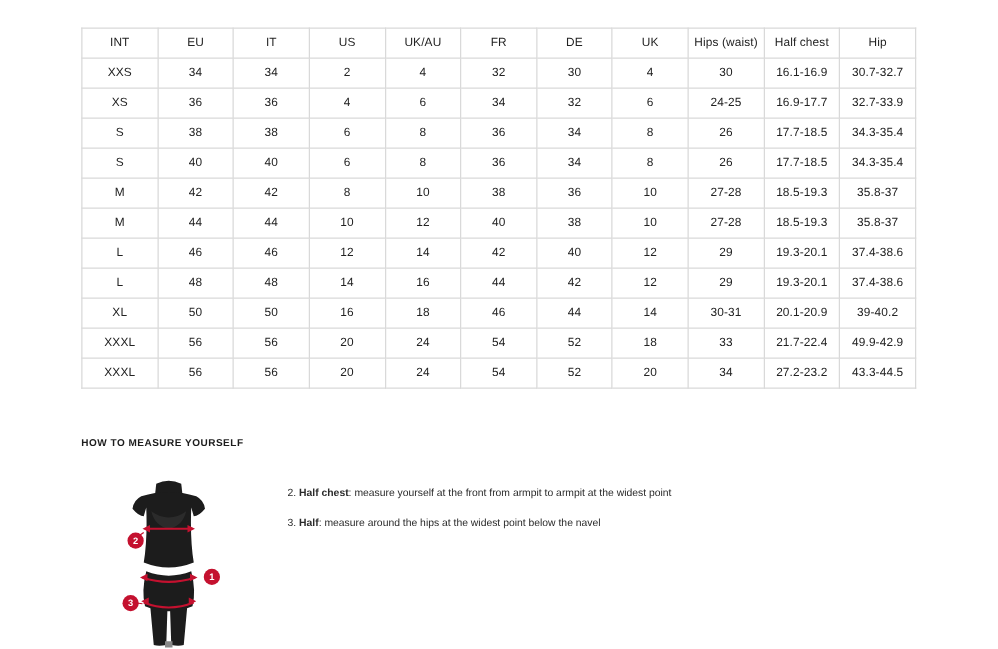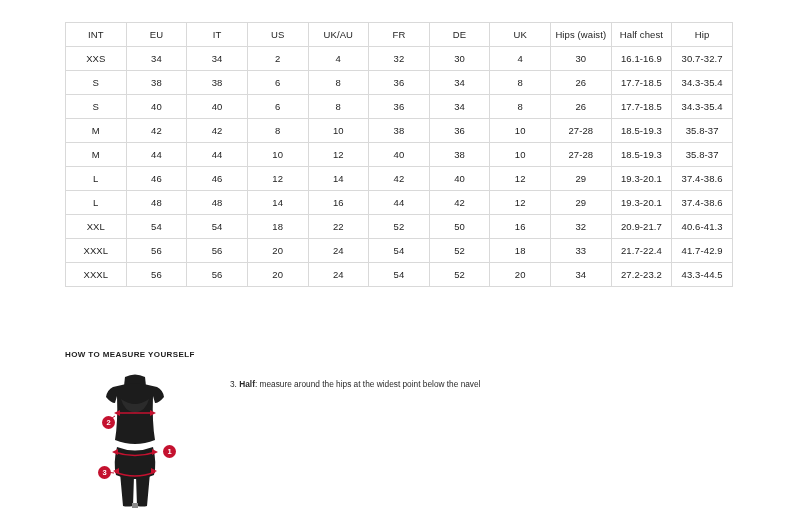--- a/index.html
+++ b/index.html
@@ -49,21 +49,21 @@
     position: absolute;
     left: 65px;
     top: 350px;
     width: 700px;
   }
   #measure-title {
     font-size: 8px;
     font-weight: bold;
     letter-spacing: 0.4px;
     color: #1d1d1d;
-    margin-bottom: 10px;
+    margin-bottom: 20px;
   }
   #measure-body {
     position: relative;
     display: flex;
     align-items: flex-start;
   }
   #figure-box {
     position: relative;
     width: 120px;
     height: 140px;
@@ -132,20 +132,33 @@
         <td>2</td>
         <td>4</td>
         <td>32</td>
         <td>30</td>
         <td>4</td>
         <td>30</td>
         <td>16.1-16.9</td>
         <td>30.7-32.7</td>
       </tr>
       <tr>
+        <td>XS</td>
+        <td>36</td>
+        <td>36</td>
+        <td>4</td>
+        <td>6</td>
+        <td>34</td>
+        <td>32</td>
+        <td>6</td>
+        <td>24-25</td>
+        <td>16.9-17.7</td>
+        <td>32.7-33.9</td>
+      </tr>
+      <tr>
         <td>S</td>
         <td>38</td>
         <td>38</td>
         <td>6</td>
         <td>8</td>
         <td>36</td>
         <td>34</td>
         <td>8</td>
         <td>26</td>
         <td>17.7-18.5</td>
@@ -210,44 +223,44 @@
         <td>14</td>
         <td>16</td>
         <td>44</td>
         <td>42</td>
         <td>12</td>
         <td>29</td>
         <td>19.3-20.1</td>
         <td>37.4-38.6</td>
       </tr>
       <tr>
-        <td>XXL</td>
-        <td>54</td>
-        <td>54</td>
-        <td>18</td>
-        <td>22</td>
-        <td>52</td>
+        <td>XL</td>
+        <td>50</td>
         <td>50</td>
         <td>16</td>
-        <td>32</td>
-        <td>20.9-21.7</td>
-        <td>40.6-41.3</td>
+        <td>18</td>
+        <td>46</td>
+        <td>44</td>
+        <td>14</td>
+        <td>30-31</td>
+        <td>20.1-20.9</td>
+        <td>39-40.2</td>
       </tr>
       <tr>
         <td>XXXL</td>
         <td>56</td>
         <td>56</td>
         <td>20</td>
         <td>24</td>
         <td>54</td>
         <td>52</td>
         <td>18</td>
         <td>33</td>
         <td>21.7-22.4</td>
-        <td>41.7-42.9</td>
+        <td>49.9-42.9</td>
       </tr>
       <tr>
         <td>XXXL</td>
         <td>56</td>
         <td>56</td>
         <td>20</td>
         <td>24</td>
         <td>54</td>
         <td>52</td>
         <td>20</td>
@@ -301,19 +314,23 @@
         <line x1="39" y1="104" x2="31" y2="103" stroke="#c4112f" stroke-width="1"></line>
       </svg>
 
       <div class="badge" id="badge-1">1</div>
       <div class="badge" id="badge-2">2</div>
       <div class="badge" id="badge-3">3</div>
     </div>
 
     <div id="measure-list">
       <div class="measure-item">
+        <span>2.</span>
+        <b>Half chest</b><span>: measure yourself at the front from armpit to armpit at the widest point</span>
+      </div>
+      <div class="measure-item">
         <span>3.</span>
         <b>Half</b><span>: measure around the hips at the widest point below the navel</span>
       </div>
     </div>
 
   </div>
 </div>
 
 </body></html>

